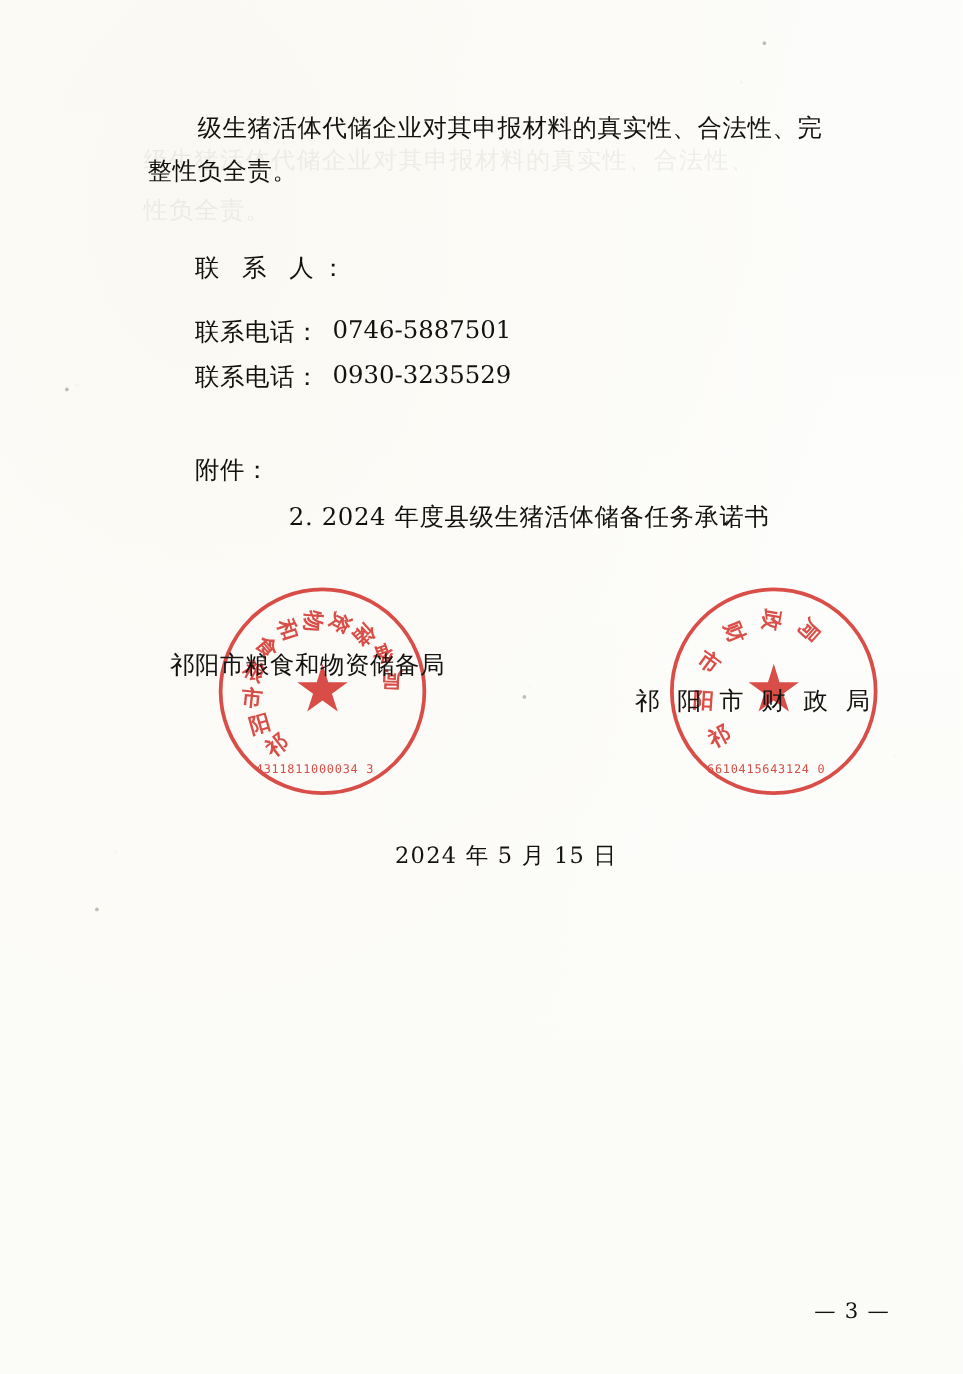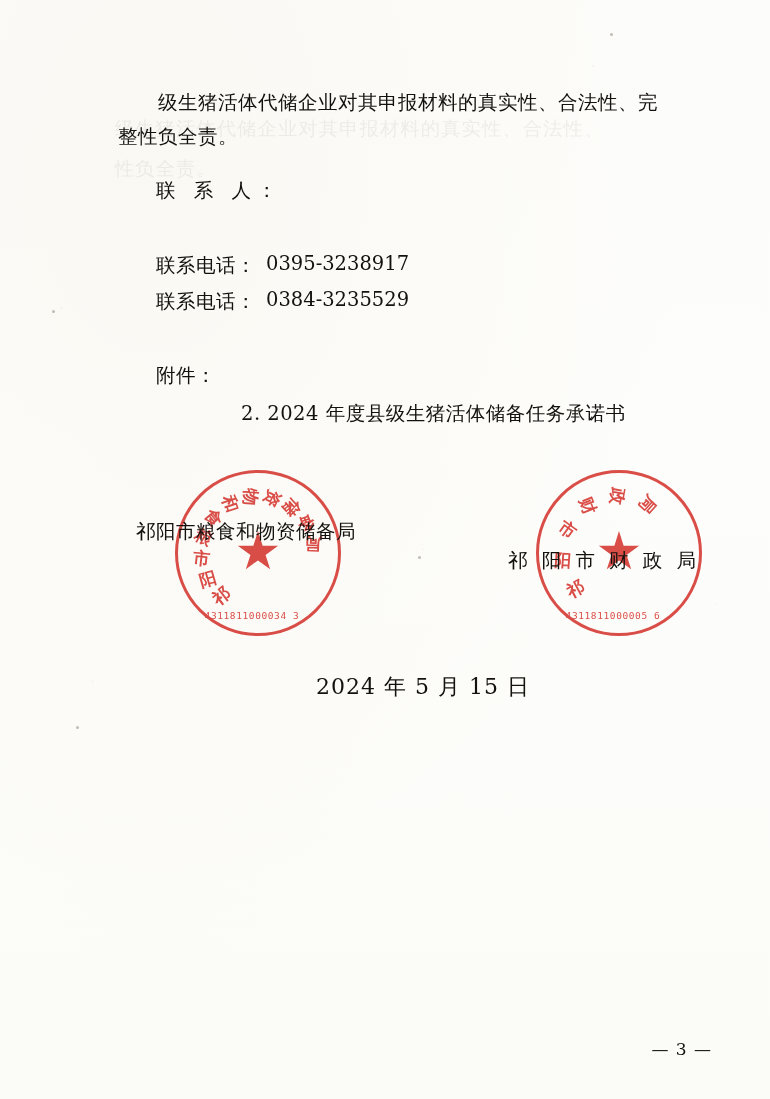--- a/index.html
+++ b/index.html
@@ -73,20 +73,21 @@
     font-size: 19.5px;
     letter-spacing: .5px;
     white-space: nowrap;
   }
   .mono {
     font-family: "DejaVu Serif", "Liberation Serif", serif;
     letter-spacing: 0px;
   }
   .contact-label {
     letter-spacing: 6px;
+    margin-top: 24px;
   }
   .attach-label {
     letter-spacing: .5px;
   }
   
   .seal {
     position: absolute;
     border-radius: 50%;
     border: 3px solid #d8352f;
     color: #d8352f;
@@ -144,21 +145,21 @@
     font-size: 19.5px;
     white-space: nowrap;
     letter-spacing: .5px;
   }
   .signer-1 { left: 136px; top: 518px; }
   .signer-2 { left: 508px; top: 547px; letter-spacing: 4px; text-align: right; }
   .date {
     position: absolute;
     left: 316px;
     top: 672px;
-    font-size: 22px;
+    font-size: 18px;
     letter-spacing: 1px;
     white-space: nowrap;
   }
   .pagenum {
     position: absolute;
     right: 58px;
     bottom: 40px;
     font-size: 17px;
     letter-spacing: 1px;
   }
@@ -181,27 +182,27 @@
     <div>性负全责。</div>
   </div>
 
   <div class="content">
 
     <div class="para p-intro">级生猪活体代储企业对其申报材料的真实性、合法性、完整性负全责。</div>
 
     <div class="line contact-label" style="left:156px; top:177px;">联 系 人：</div>
 
     <div class="line" style="left:156px; top:252px;">联系电话：</div>
-    <div class="line mono" style="left:266px; top:252px;">0395-3238917</div>
+    <div class="line mono" style="left:266px; top:252px;">0746-5887501</div>
 
     <div class="line" style="left:156px; top:288px;">联系电话：</div>
-    <div class="line mono" style="left:266px; top:288px;">0384-3235529</div>
+    <div class="line mono" style="left:266px; top:288px;">0930-3235529</div>
 
     <div class="line attach-label" style="left:156px; top:362px;">附件：</div>
-    <div class="line" style="left:241px; top:400px;">2. 2024 年度县级生猪活体储备任务承诺书</div>
+    <div class="line" style="left:231px; top:400px;">2. 2024 年度县级生猪活体储备任务承诺书</div>
 
     <div class="seal seal-1">
       <div class="ring-text">
         <span style="transform: rotate(-128deg) translate(0,-64px) rotate(90deg);">祁</span>
         <span style="transform: rotate(-106deg) translate(0,-64px) rotate(90deg);">阳</span>
         <span style="transform: rotate(-84deg) translate(0,-64px) rotate(90deg);">市</span>
         <span style="transform: rotate(-62deg) translate(0,-64px) rotate(90deg);">粮</span>
         <span style="transform: rotate(-40deg) translate(0,-64px) rotate(90deg);">食</span>
         <span style="transform: rotate(-18deg) translate(0,-64px) rotate(90deg);">和</span>
         <span style="transform: rotate(4deg) translate(0,-64px) rotate(90deg);">物</span>
@@ -217,21 +218,21 @@
     <div class="seal seal-2">
       <div class="ring-text">
         <span style="transform: rotate(-118deg) translate(0,-64px) rotate(90deg);">祁</span>
         <span style="transform: rotate(-86deg) translate(0,-64px) rotate(90deg);">阳</span>
         <span style="transform: rotate(-54deg) translate(0,-64px) rotate(90deg);">市</span>
         <span style="transform: rotate(-22deg) translate(0,-64px) rotate(90deg);">财</span>
         <span style="transform: rotate(10deg) translate(0,-64px) rotate(90deg);">政</span>
         <span style="transform: rotate(42deg) translate(0,-64px) rotate(90deg);">局</span>
       </div>
       <div class="star"></div>
-      <div class="code">4311811000005 6</div>
+      <div class="code">6610415643124 0</div>
     </div>
 
     <div class="signer signer-1">祁阳市粮食和物资储备局</div>
     <div class="signer signer-2">祁 阳 市 财 政 局</div>
 
     <div class="date">2024 年 5 月 15 日</div>
 
     <div class="pagenum">— 3 —</div>
 
     <div class="dot" style="left:610px; top:33px;"></div>

